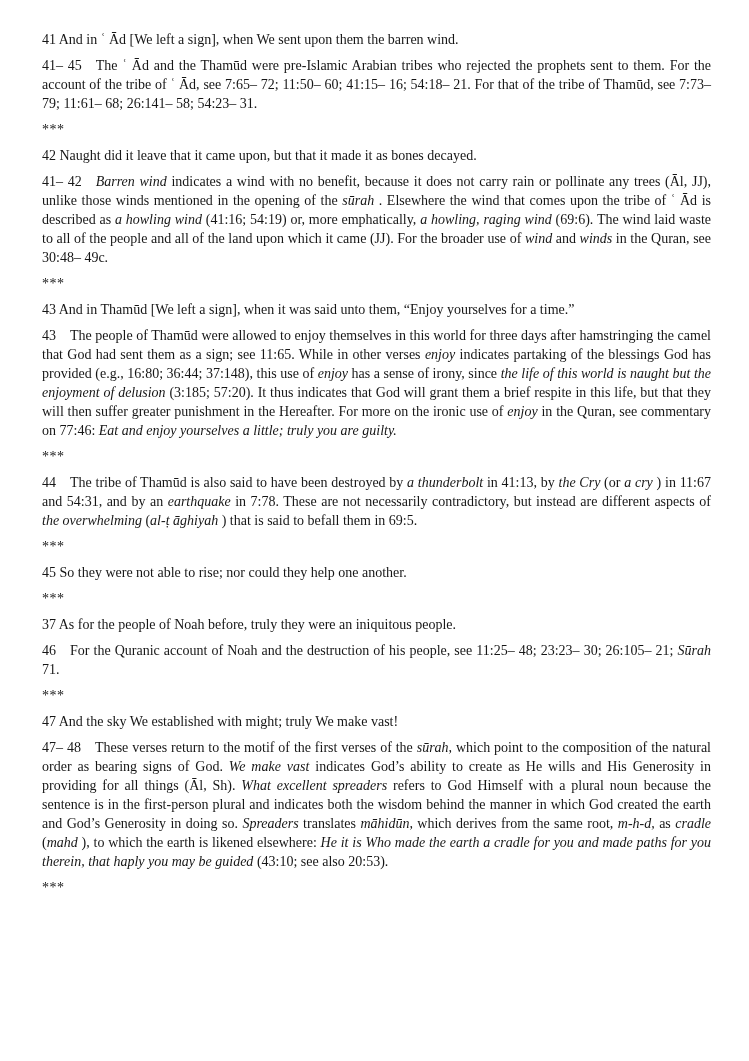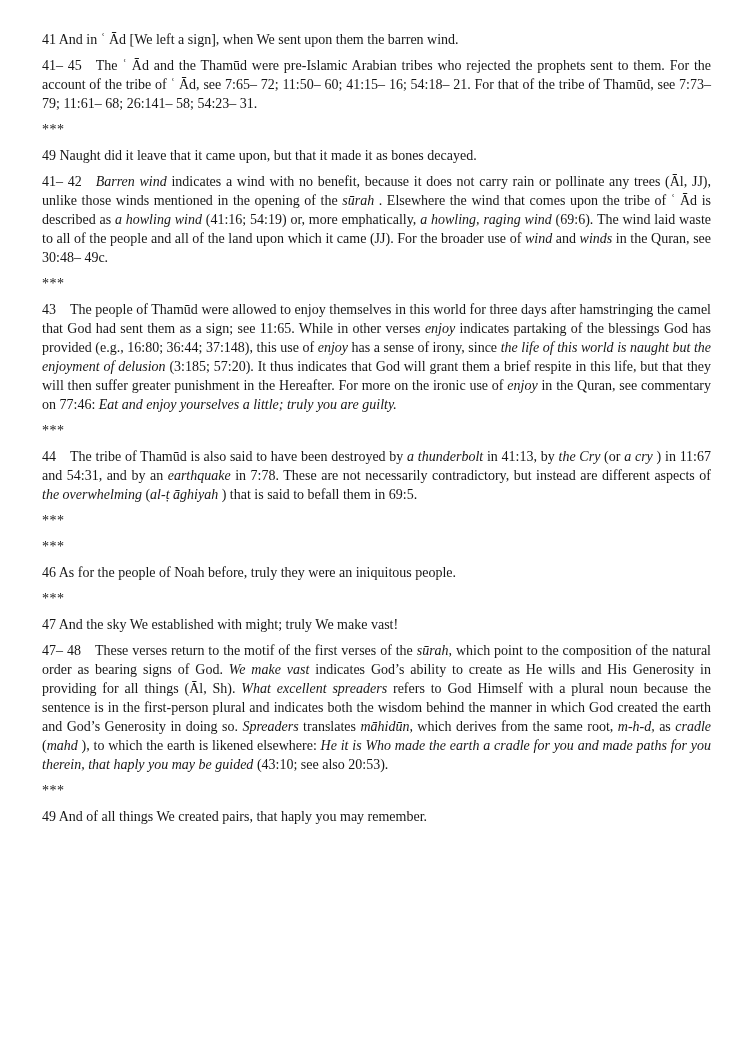--- a/index.html
+++ b/index.html
@@ -27,28 +27,30 @@
   em { font-style: italic; }
 </style>
 </head>
 <body>
 
 <div class="page">
   <div id="doc">
       <p class="block verse"><span>41 And in ʿ Ād [We left a sign], when We sent upon them the barren wind.</span></p>
       <p class="block commentary"><span>41– 45 The ʿ Ād and the Thamūd were pre-Islamic Arabian tribes who rejected the prophets sent to them. For the account of the tribe of ʿ Ād, see 7:65– 72; 11:50– 60; 41:15– 16; 54:18– 21. For that of the tribe of Thamūd, see 7:73– 79; 11:61– 68; 26:141– 58; 54:23– 31.</span></p>
       <p class="block separator"><span>***</span></p>
-      <p class="block verse"><span>49 Naught did it leave that it came upon, but that it made it as bones decayed.</span></p>
+      <p class="block verse"><span>42 Naught did it leave that it came upon, but that it made it as bones decayed.</span></p>
       <p class="block commentary"><span>41– 42 </span><em>Barren wind</em><span> indicates a wind with no benefit, because it does not carry rain or pollinate any trees (Āl, JJ), unlike those winds mentioned in the opening of the </span><em>sūrah</em><span> . Elsewhere the wind that comes upon the tribe of ʿ Ād is described as </span><em>a howling wind</em><span> (41:16; 54:19) or, more emphatically, </span><em>a howling, raging wind</em><span> (69:6). The wind laid waste to all of the people and all of the land upon which it came (JJ). For the broader use of </span><em>wind</em><span> and </span><em>winds</em><span> in the Quran, see 30:48– 49c.</span></p>
       <p class="block separator"><span>***</span></p>
+      <p class="block verse"><span>43 And in Thamūd [We left a sign], when it was said unto them, “Enjoy yourselves for a time.”</span></p>
       <p class="block commentary"><span>43 The people of Thamūd were allowed to enjoy themselves in this world for three days after hamstringing the camel that God had sent them as a sign; see 11:65. While in other verses </span><em>enjoy</em><span> indicates partaking of the blessings God has provided (e.g., 16:80; 36:44; 37:148), this use of </span><em>enjoy</em><span> has a sense of irony, since </span><em>the life of this world is naught but the enjoyment of delusion</em><span> (3:185; 57:20). It thus indicates that God will grant them a brief respite in this life, but that they will then suffer greater punishment in the Hereafter. For more on the ironic use of </span><em>enjoy</em><span> in the Quran, see commentary on 77:46: </span><em>Eat and enjoy yourselves a little; truly you are guilty.</em></p>
       <p class="block separator"><span>***</span></p>
       <p class="block commentary"><span>44 The tribe of Thamūd is also said to have been destroyed by </span><em>a thunderbolt</em><span> in 41:13, by </span><em>the Cry</em><span> (or </span><em>a cry</em><span> ) in 11:67 and 54:31, and by an </span><em>earthquake</em><span> in 7:78. These are not necessarily contradictory, but instead are different aspects of </span><em>the overwhelming</em><span> (</span><em>al-ṭ āghiyah</em><span> ) that is said to befall them in 69:5.</span></p>
       <p class="block separator"><span>***</span></p>
+      <p class="block verse"><span>45 So they were not able to rise; nor could they help one another.</span></p>
       <p class="block separator"><span>***</span></p>
-      <p class="block verse"><span>46 As for the people of Noah before, truly they were an iniquitous people.</span></p>
+      <p class="block verse"><span>37 As for the people of Noah before, truly they were an iniquitous people.</span></p>
+      <p class="block commentary"><span>46 For the Quranic account of Noah and the destruction of his people, see 11:25– 48; 23:23– 30; 26:105– 21; </span><em>Sūrah</em><span> 71.</span></p>
       <p class="block separator"><span>***</span></p>
       <p class="block verse"><span>47 And the sky We established with might; truly We make vast!</span></p>
       <p class="block commentary"><span>47– 48 These verses return to the motif of the first verses of the </span><em>sūrah,</em><span> which point to the composition of the natural order as bearing signs of God. </span><em>We make vast</em><span> indicates God’s ability to create as He wills and His Generosity in providing for all things (Āl, Sh). </span><em>What excellent spreaders</em><span> refers to God Himself with a plural noun because the sentence is in the first-person plural and indicates both the wisdom behind the manner in which God created the earth and God’s Generosity in doing so. </span><em>Spreaders</em><span> translates </span><em>māhidūn,</em><span> which derives from the same root, </span><em>m-h-d,</em><span> as </span><em>cradle</em><span> (</span><em>mahd</em><span> ), to which the earth is likened elsewhere: </span><em>He it is Who made the earth a cradle for you and made paths for you therein, that haply you may be guided</em><span> (43:10; see also 20:53).</span></p>
       <p class="block separator"><span>***</span></p>
-      <p class="block verse"><span>49 And of all things We created pairs, that haply you may remember.</span></p>
     </div>
 </div>
 
 </body></html>

